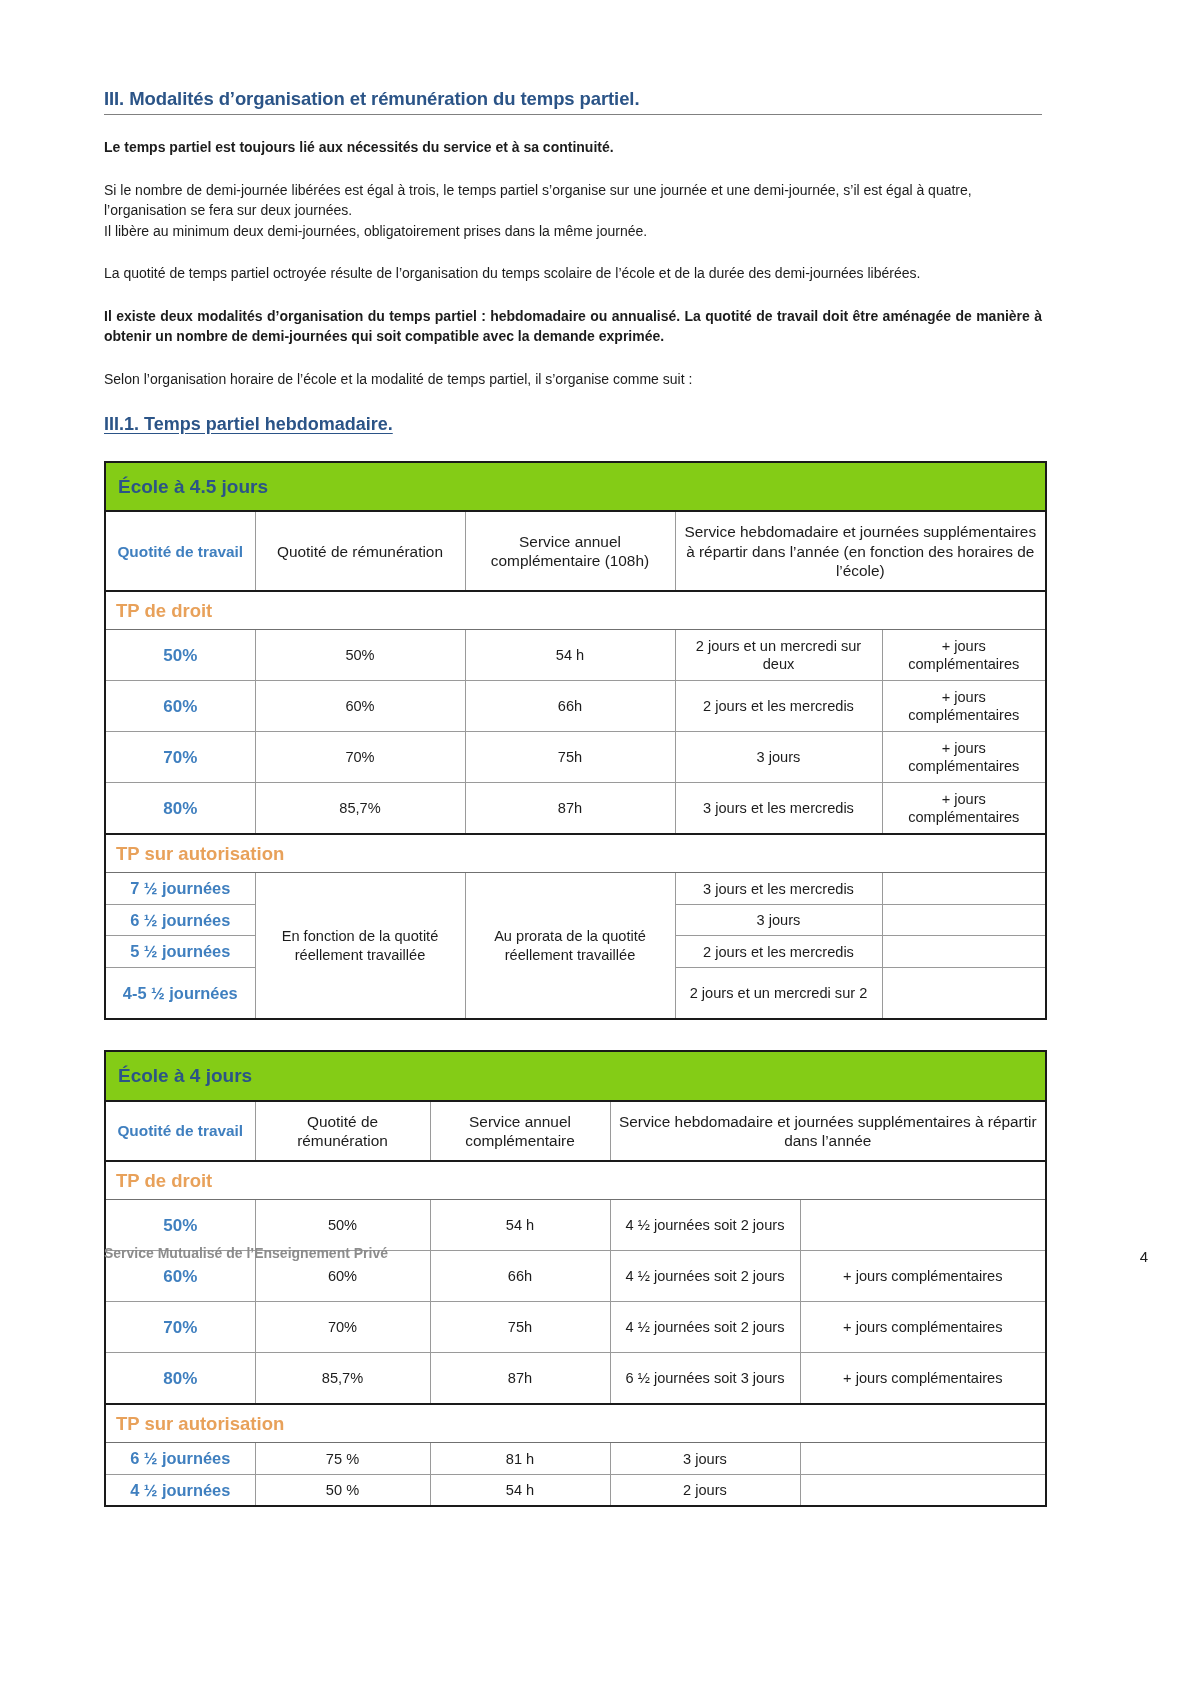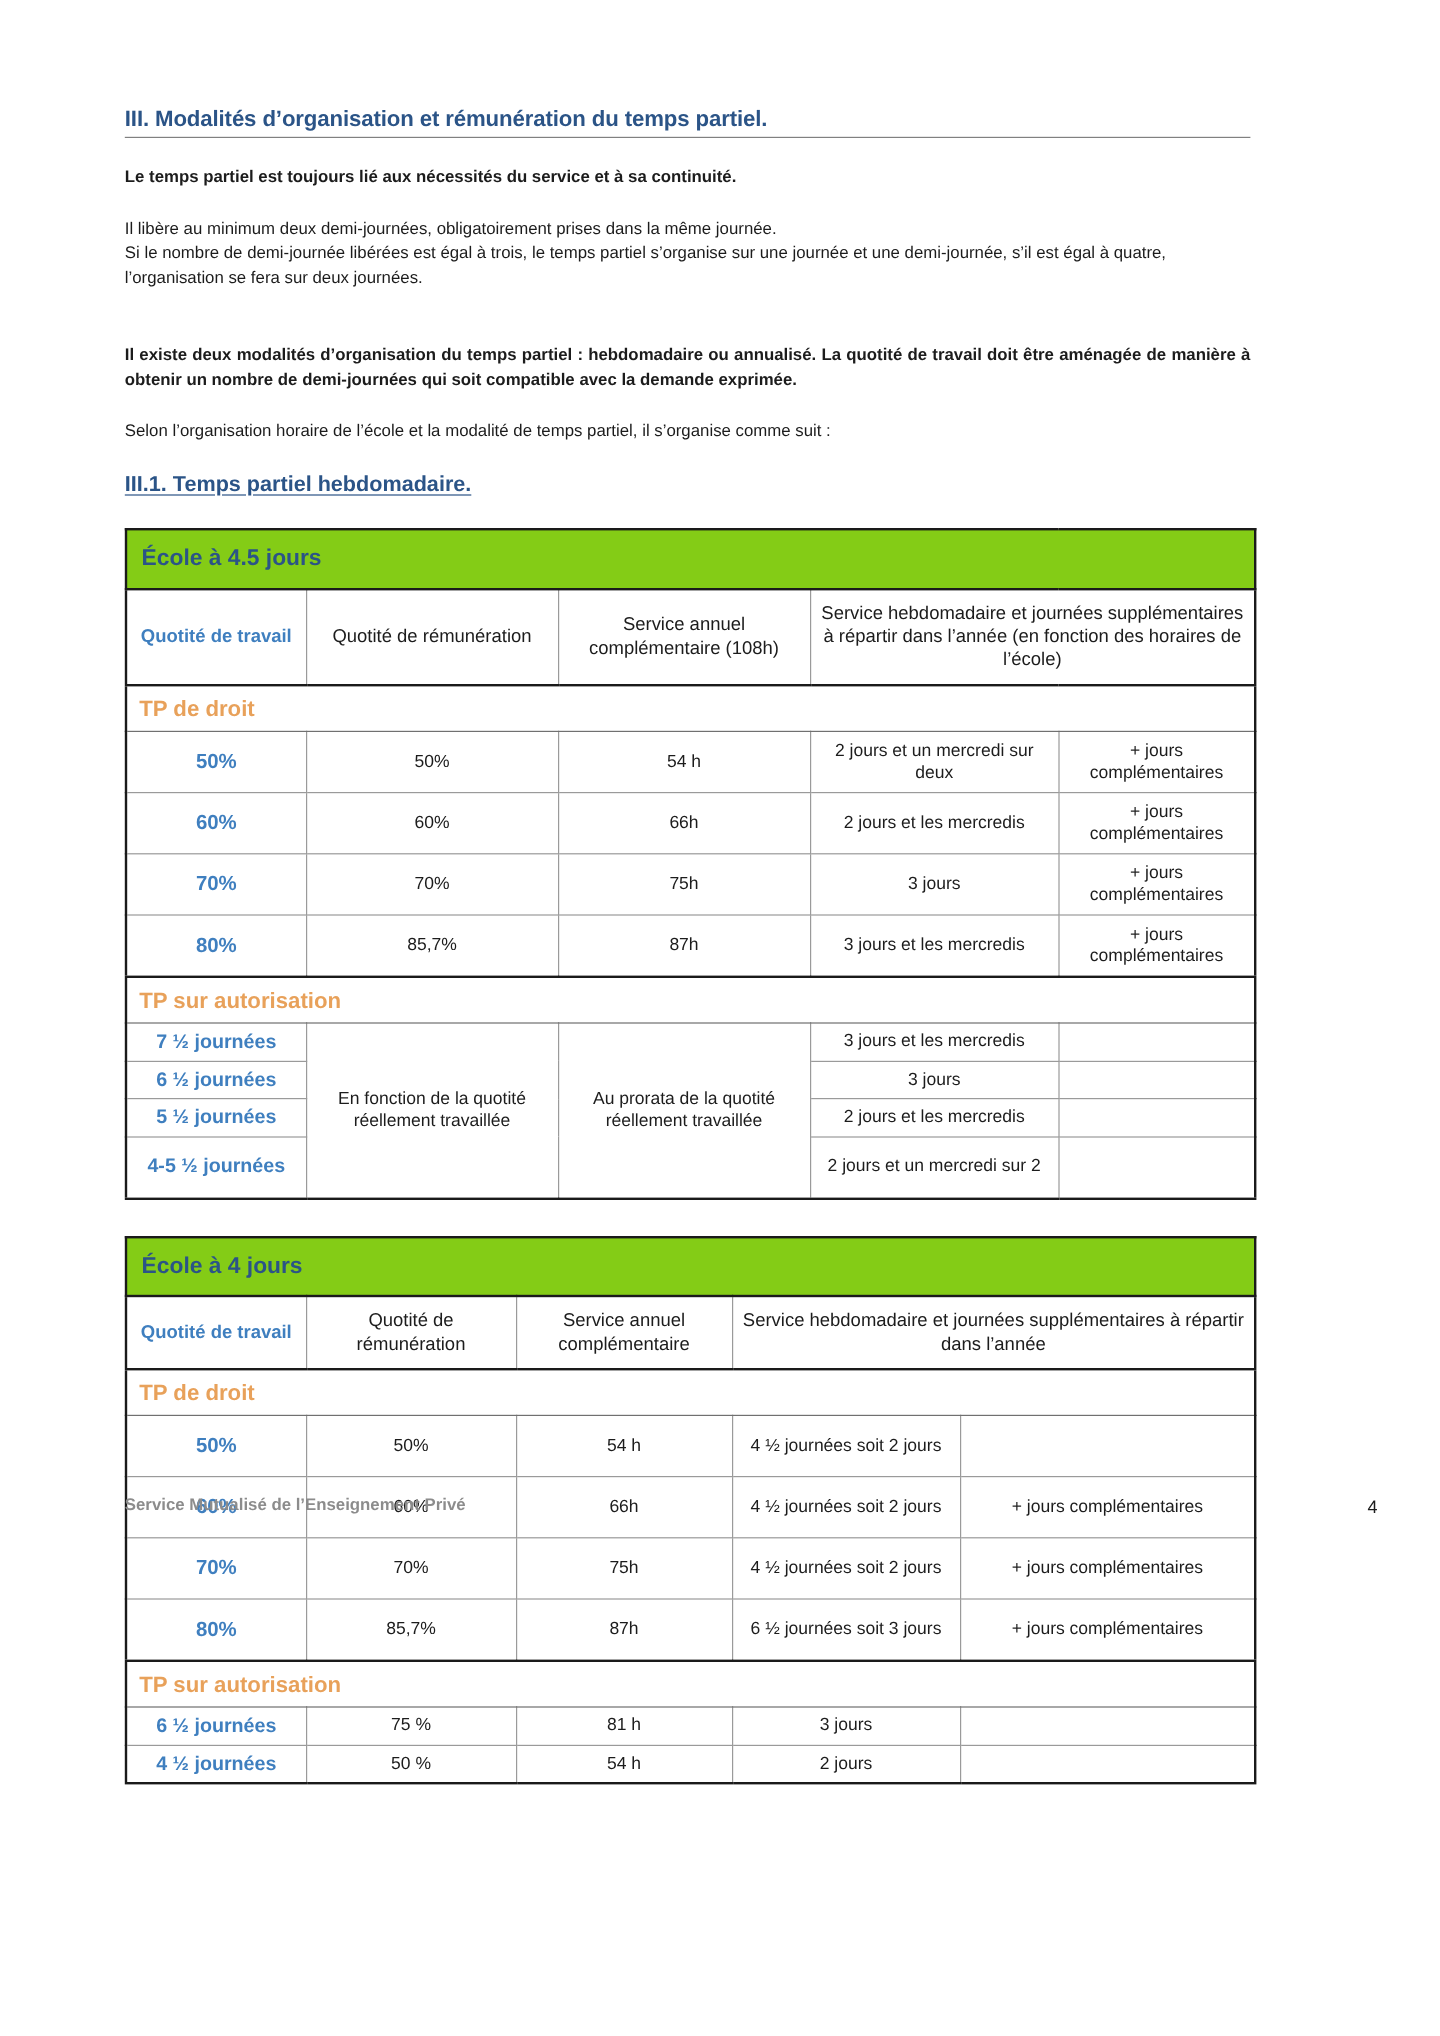--- a/index.html
+++ b/index.html
@@ -149,24 +149,25 @@
 <body>
 
 <div class="page">
 
   <h1 class="h-section">III. Modalités d’organisation et rémunération du temps partiel.</h1>
   <hr class="h-rule">
 
   <p class="bold">Le temps partiel est toujours lié aux nécessités du service et à sa continuité.</p>
   <div class="sp-22"></div>
 
+  <p>Si le nombre de demi-journée libérées est égal à trois, le temps partiel s’organise sur une journée et une demi-journée, s’il est égal à quatre, l’organisation se fera sur deux journées.</p>
   <p>Il libère au minimum deux demi-journées, obligatoirement prises dans la même journée.</p>
-  <p>Si le nombre de demi-journée libérées est égal à trois, le temps partiel s’organise sur une journée et une demi-journée, s’il est égal à quatre, l’organisation se fera sur deux journées.</p>
   <div class="sp-22"></div>
 
+  <p>La quotité de temps partiel octroyée résulte de l’organisation du temps scolaire de l’école et de la durée des demi-journées libérées.</p>
   <div class="sp-22"></div>
 
   <p class="bold justify">Il existe deux modalités d’organisation du temps partiel : hebdomadaire ou annualisé. La quotité de travail doit être aménagée de manière à obtenir un nombre de demi-journées qui soit compatible avec la demande exprimée.</p>
   <div class="sp-22"></div>
 
   <p>Selon l’organisation horaire de l’école et la modalité de temps partiel, il s’organise comme suit :</p>
   <div class="sp-24"></div>
 
   <h2 class="h-sub">III.1. Temps partiel hebdomadaire.</h2>
   <div class="sp-26"></div>

